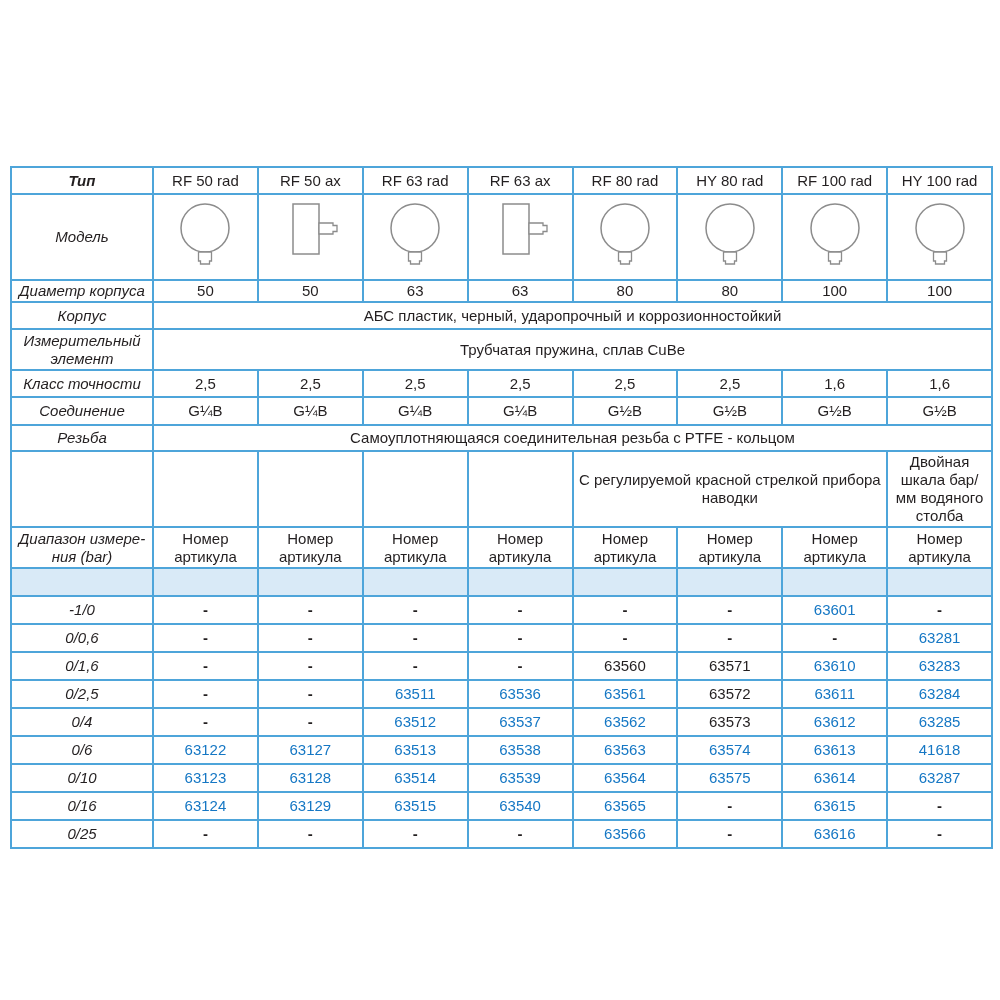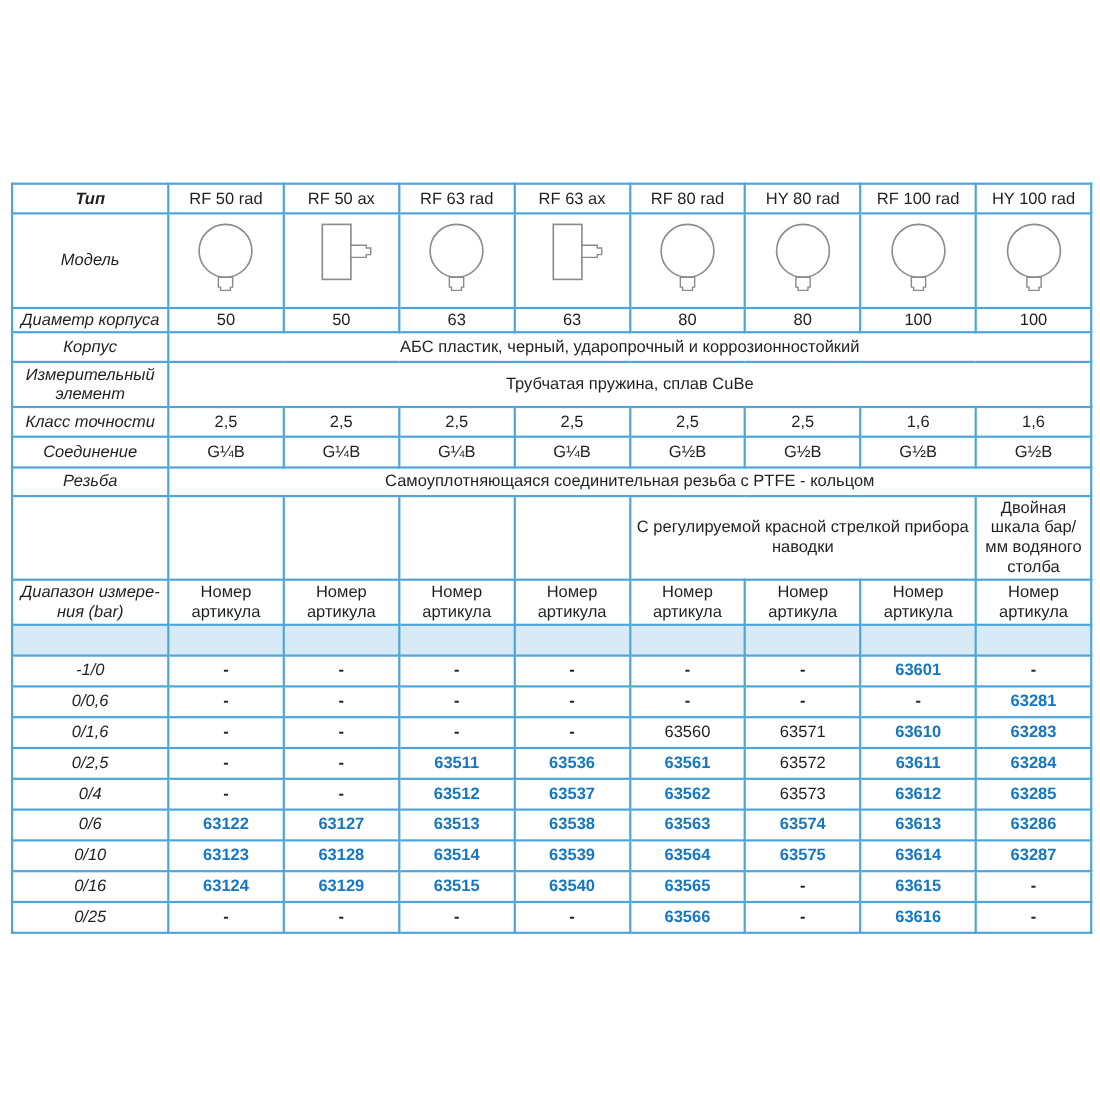--- a/index.html
+++ b/index.html
@@ -13,21 +13,21 @@
     position:absolute; left:10px; top:166px; width:983px;
     border-collapse:collapse; table-layout:fixed;
   }
   .spec td {
     border:2px solid var(--border); font-size:15px; padding:1px 5px;
     vertical-align:middle; overflow:hidden; line-height:1.2;
   }
   .lbl  { text-align:center; padding-left:8px;font-style:italic; }
   .ctr  { text-align:center; }
   .bold { font-weight:bold; }
-  .num-blue  { color:var(--blue); font-weight:bold; }
+  .num-blue  { color:var(--blue); font-weight:normal; }
   .num-plain { color:var(--ink); font-weight:normal; }
   .dash { font-weight:bold; }
   .note    { font-size:12.5px; }
   .note-sm { font-size:10px; line-height:1.2; padding:1px 3px; text-align:center; }
   tr.h-type  { height:27px; }
   tr.h-model { height:86px; }
   tr.h-diam  { height:18px; }
   tr.h-body  { height:27px; }
   tr.h-elem  { height:41px; }
   tr.h-acc   { height:27px; }
@@ -237,21 +237,21 @@
       </tr>
       <tr class="data-row">
         <td class="lbl">0/6</td>
         <td class="ctr num-blue">63122</td>
         <td class="ctr num-blue">63127</td>
         <td class="ctr num-blue">63513</td>
         <td class="ctr num-blue">63538</td>
         <td class="ctr num-blue">63563</td>
         <td class="ctr num-blue">63574</td>
         <td class="ctr num-blue">63613</td>
-        <td class="ctr num-blue">63286</td>
+        <td class="ctr num-blue">41618</td>
       </tr>
       <tr class="data-row">
         <td class="lbl">0/10</td>
         <td class="ctr num-blue">63123</td>
         <td class="ctr num-blue">63128</td>
         <td class="ctr num-blue">63514</td>
         <td class="ctr num-blue">63539</td>
         <td class="ctr num-blue">63564</td>
         <td class="ctr num-blue">63575</td>
         <td class="ctr num-blue">63614</td>

